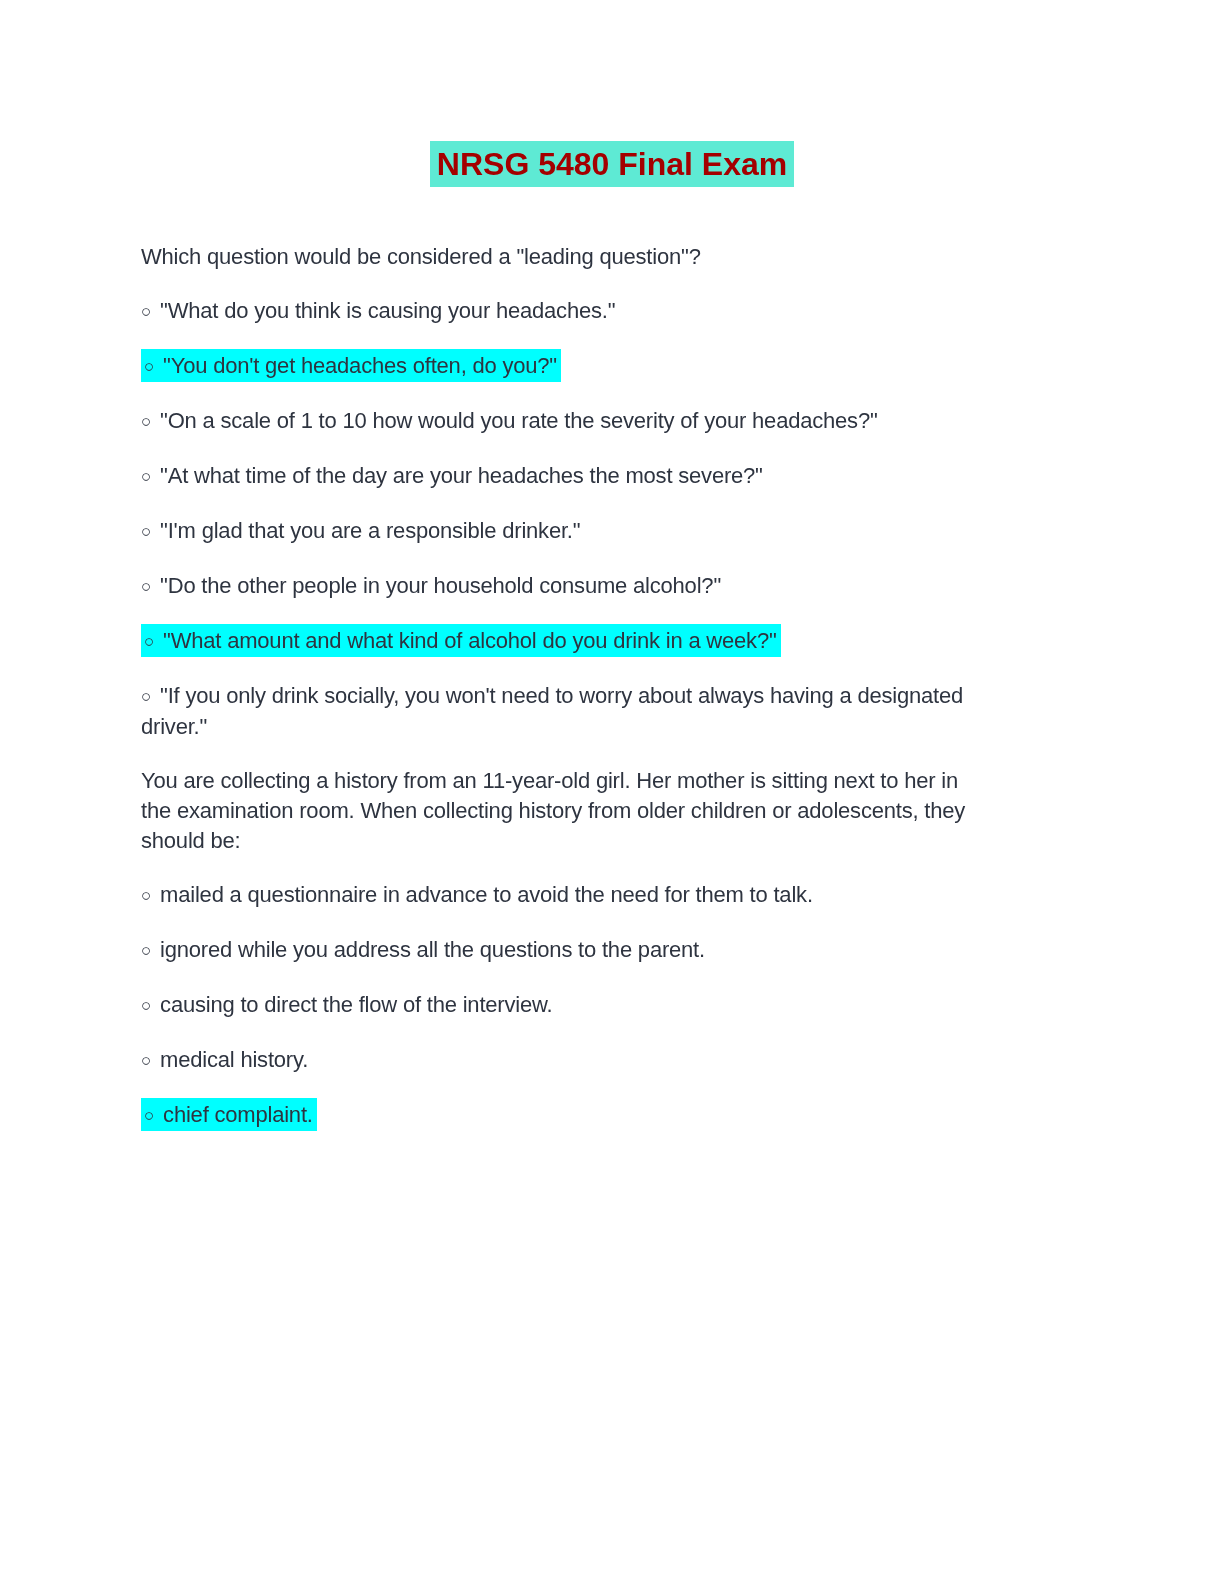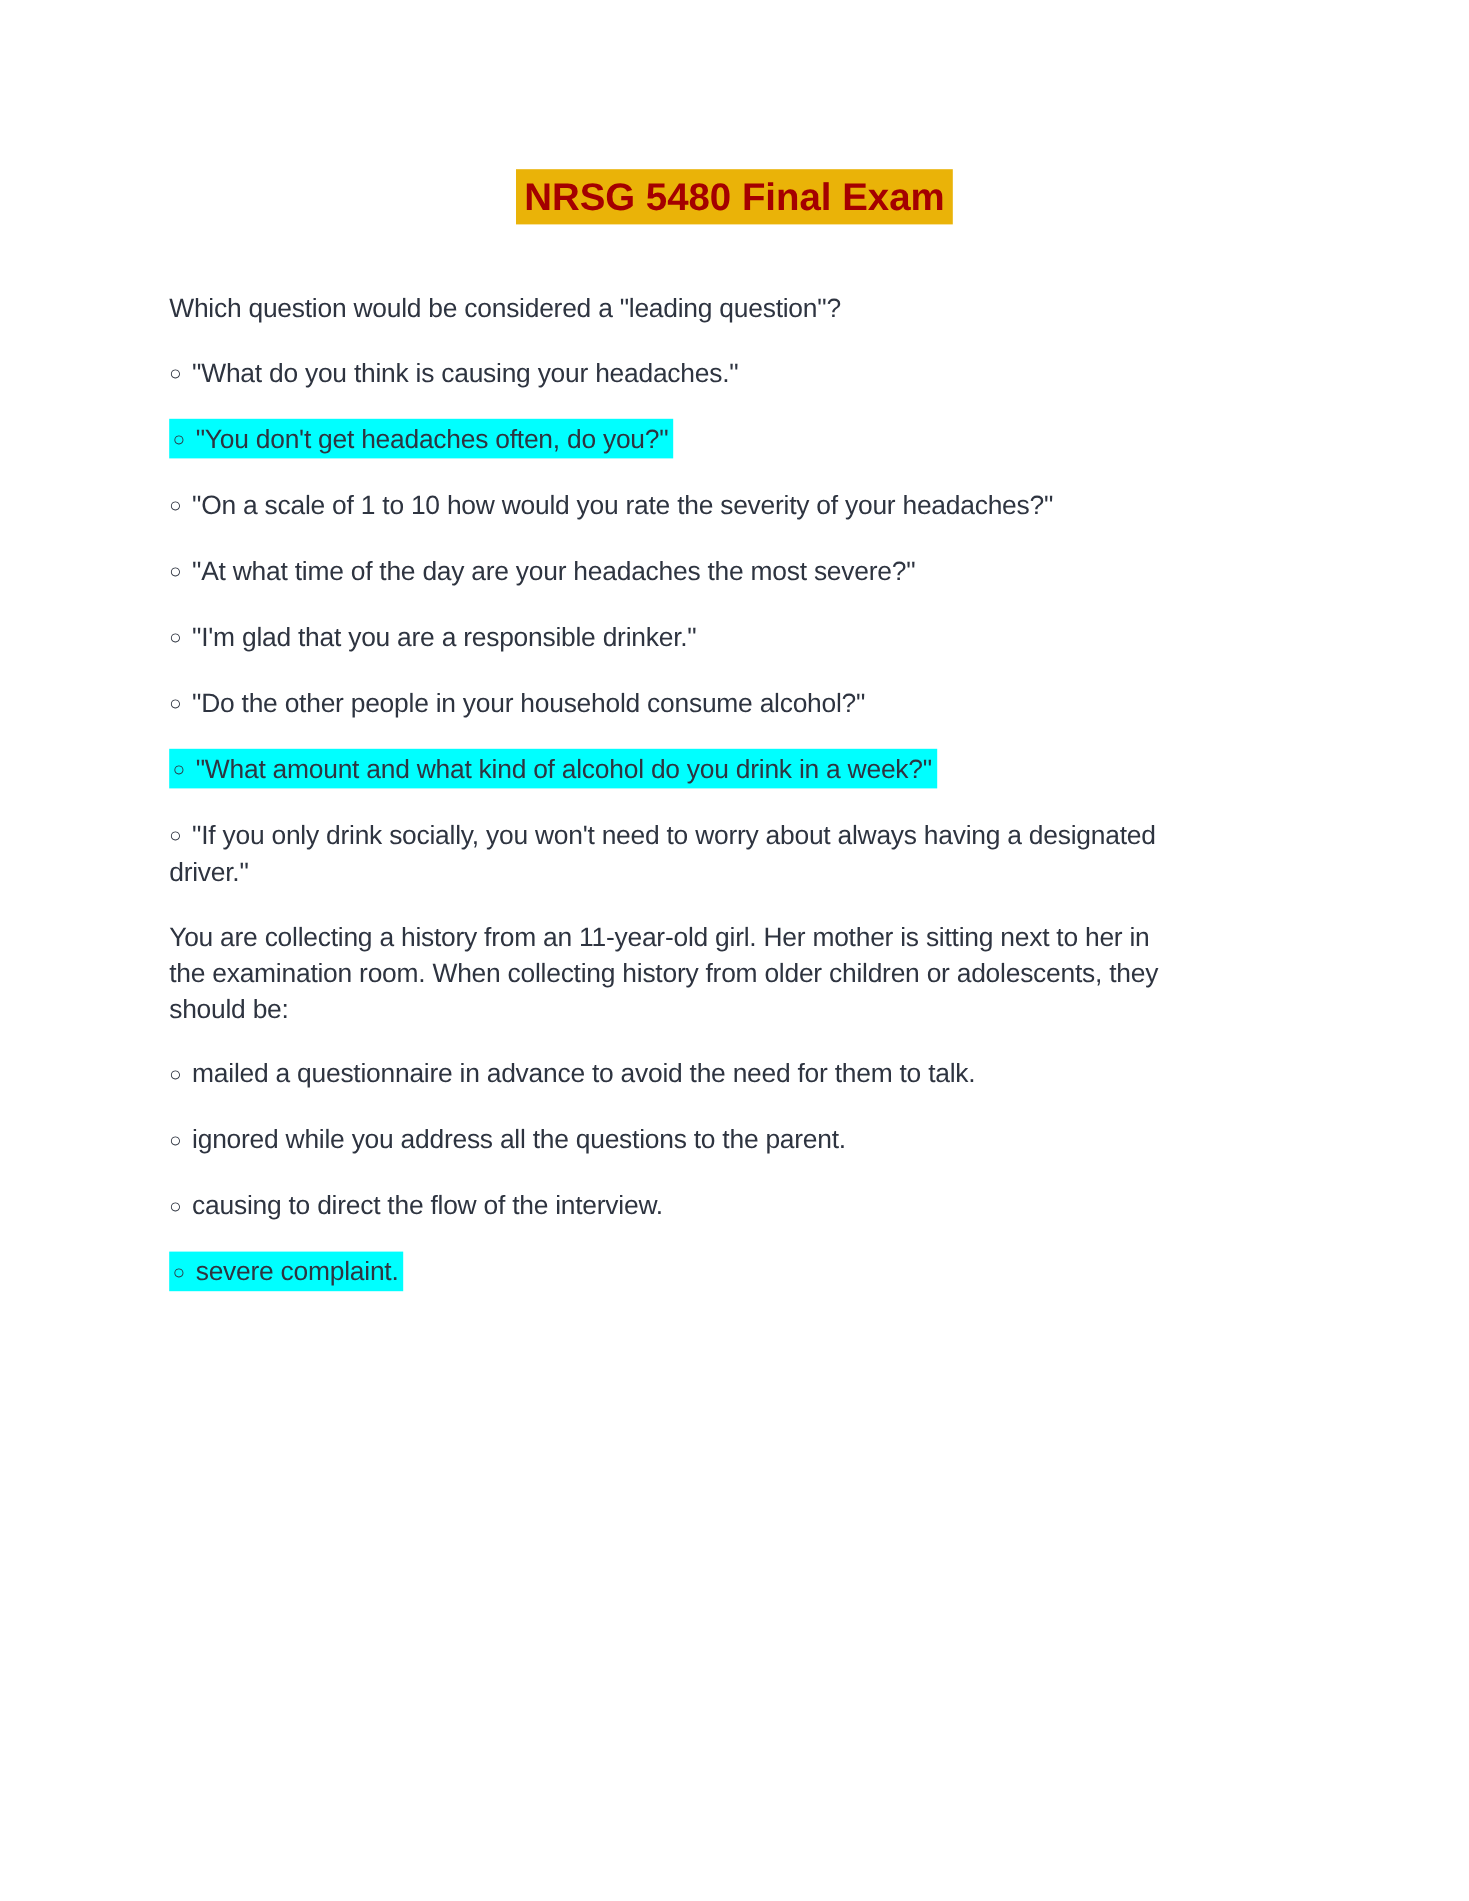--- a/index.html
+++ b/index.html
@@ -17,21 +17,21 @@
     box-sizing: border-box;
     padding-top: 141px;
   }
   .title-row {
     text-align: center;
     margin: 0;
     line-height: 46px;
   }
   .title-hl {
     display: inline;
-    background: #eab308;
+    background: #5eead4;
     color: #a40000;
     font-size: 32px;
     font-weight: bold;
     padding: 5px 7px;
     letter-spacing: 0px;
   }
   .content {
     margin-top: 55px;
     margin-left: 141px;
     width: 1010px;
@@ -92,17 +92,18 @@
 should be:</span></p>
 
 
     <p><span class="bullet">○</span><span>mailed a questionnaire in advance to avoid the need for them to talk.</span></p>
 
     <p><span class="bullet">○</span><span>ignored while you address all the questions to the parent.</span></p>
 
     <p><span class="bullet">○</span><span>causing to direct the flow of the interview.</span></p>
 
 
+    <p><span class="bullet">○</span><span>medical history.</span></p>
 
-    <p><span class="hl"><span class="bullet">○</span><span>severe complaint.</span></span></p>
+    <p><span class="hl"><span class="bullet">○</span><span>chief complaint.</span></span></p>
 
   </div>
 </div>
 
 </body></html>

